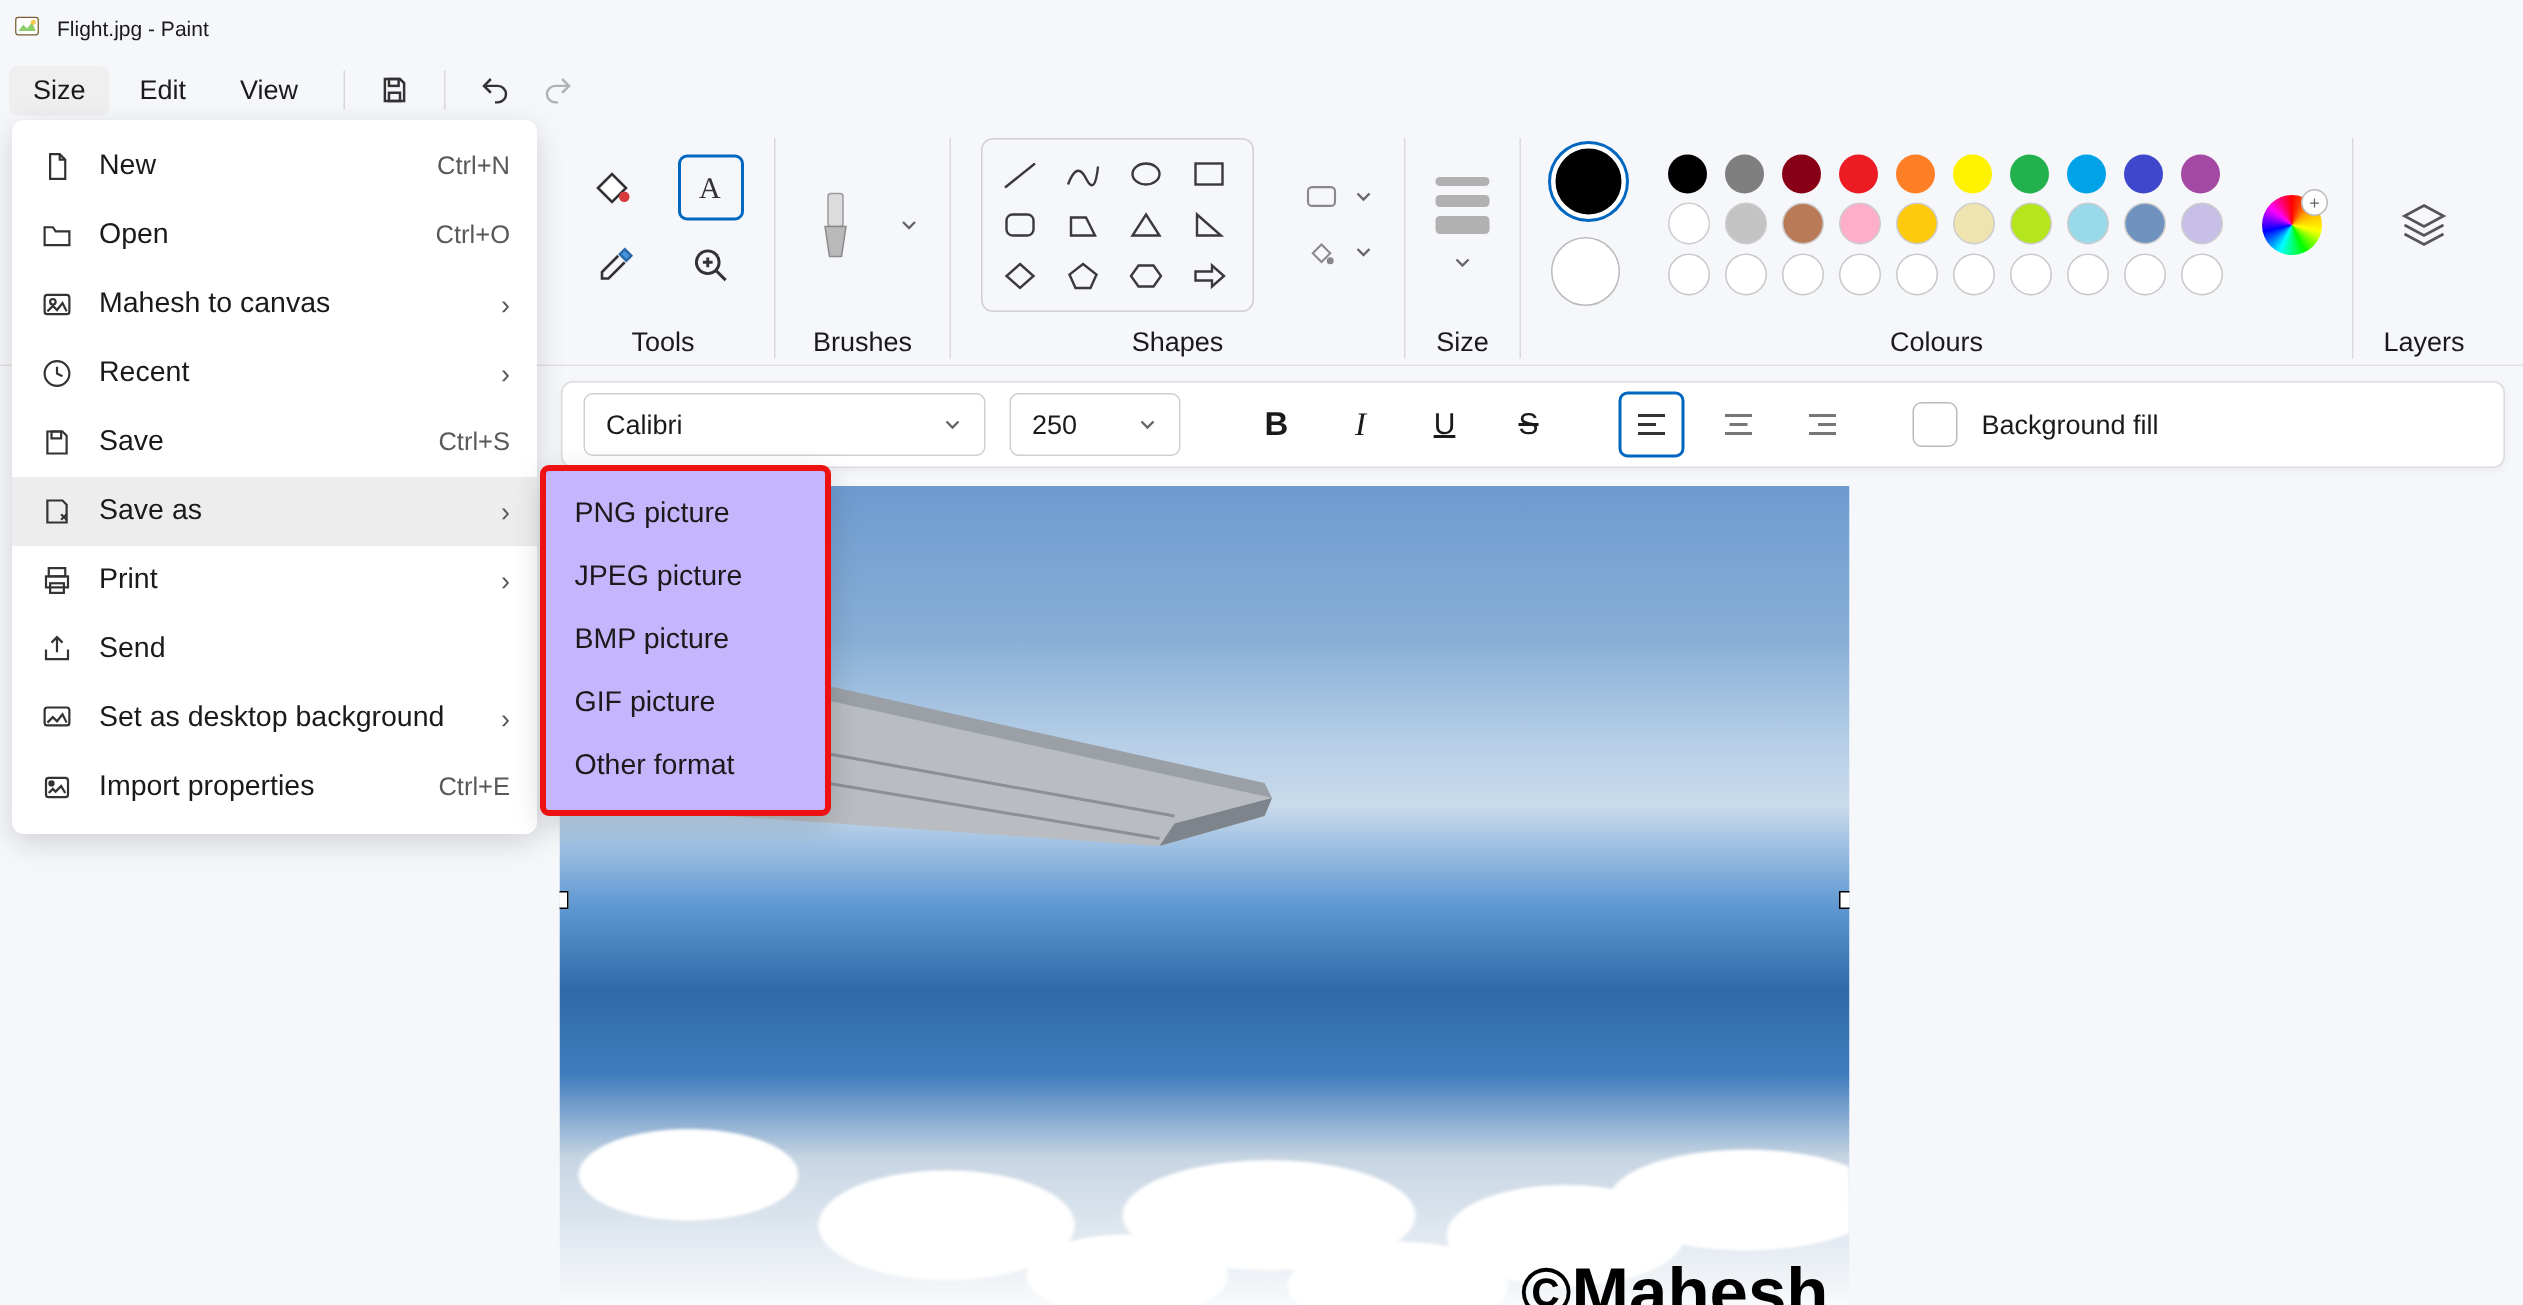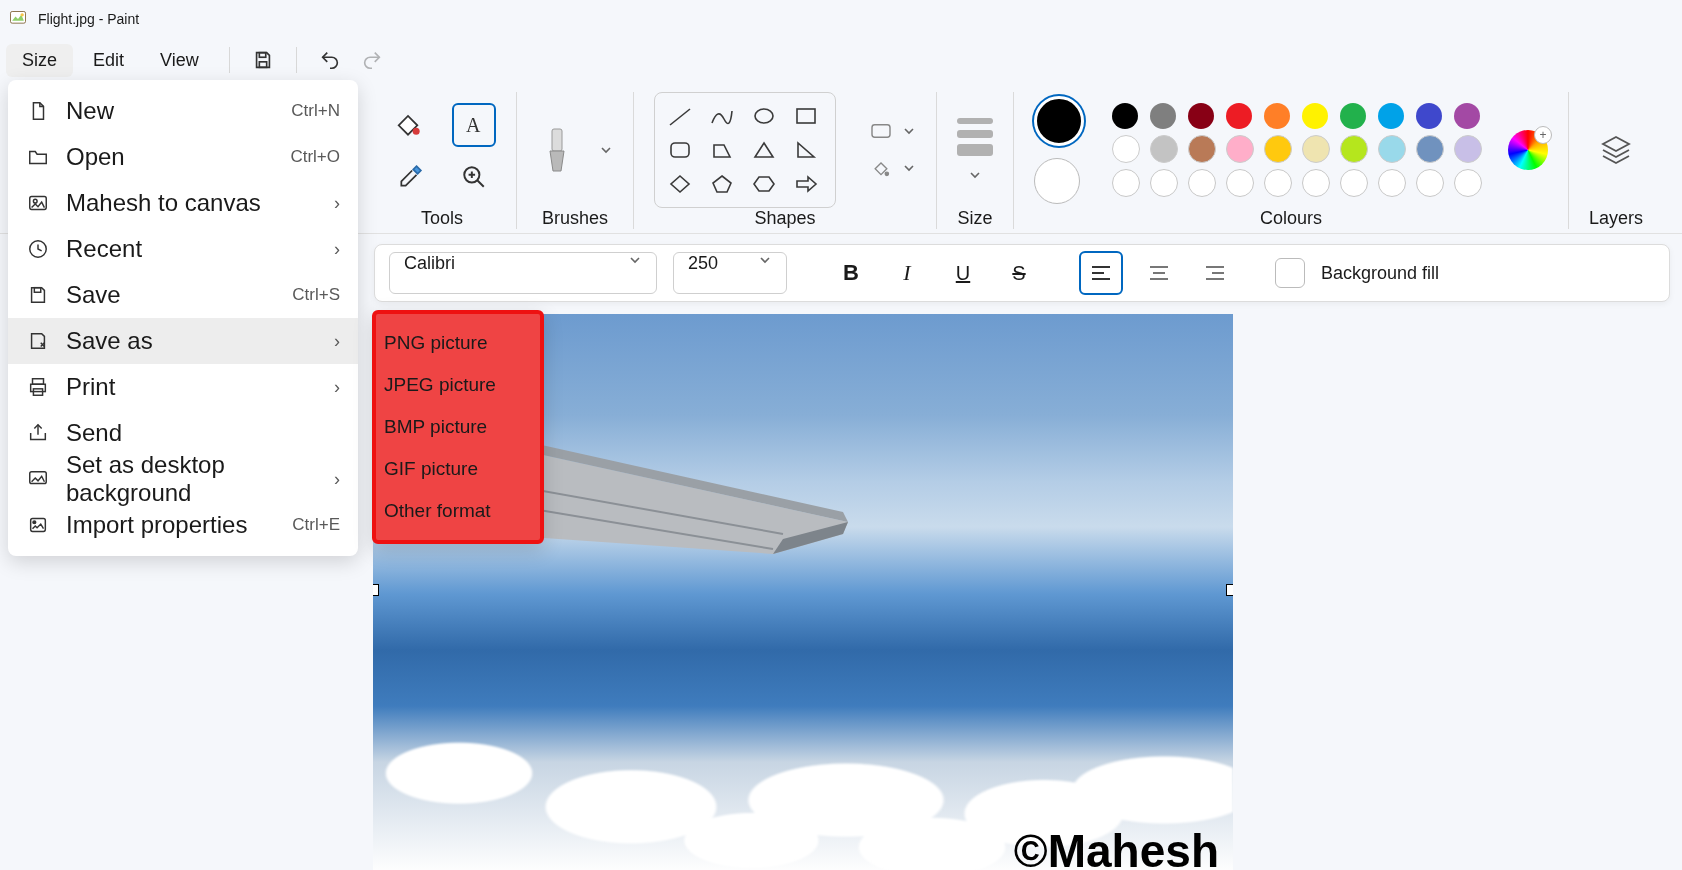--- a/index.html
+++ b/index.html
@@ -19,21 +19,21 @@
   .menubar{display:flex;align-items:center;gap:4px;height:44px;padding:0 6px}
   .menubtn{padding:6px 16px;border-radius:6px;cursor:default}
   .menubtn.active{background:#efefef}
   .sep{width:1px;height:26px;background:#d8d8d8;margin:0 10px}
   .iconbtn{width:38px;height:34px;display:flex;align-items:center;justify-content:center;border-radius:6px}
   .iconbtn.disabled svg{opacity:.35}
   .ribbon{display:flex;gap:0;padding:10px 0 4px 0;align-items:stretch;border-bottom:1px solid #e1e1e1;background:var(--bg)}
   .group{display:flex;flex-direction:column;align-items:center;justify-content:space-between;padding:0 20px;}
   .group + .group{border-left:1px solid #dadada}
   .group .top{flex:1;display:flex;align-items:center;justify-content:center;gap:22px}
-  .group-label{margin-top:0;font-size:18px;color:var(--text)}
+  .group-label{margin-top:10px;font-size:18px;color:var(--text)}
   .tools-area{display:flex;flex-direction:column;gap:10px;align-items:center}
   .tool-row{display:flex;gap:24px}
   .tool{width:40px;height:40px;display:flex;align-items:center;justify-content:center;border-radius:6px}
   .tool.sel{border:2px solid var(--accent);border-radius:6px}
   .brush svg{width:40px;height:50px}
   .shapes-box{border:1px solid #d0d0d0;border-radius:8px;padding:10px;display:grid;grid-template-columns:repeat(4,34px);gap:8px}
   .shape{width:30px;height:26px;display:flex;align-items:center;justify-content:center}
   .shape svg{width:24px;height:22px;stroke:#3a3a3a;fill:none;stroke-width:1.6}
   .shape-side{display:flex;flex-direction:column;gap:18px;margin-left:12px}
   .drop{display:flex;align-items:center;gap:10px}
@@ -46,21 +46,21 @@
   .cc1{width:44px;height:44px;border-radius:50%;background:#000;border:3px solid #fff;box-shadow:0 0 0 2px var(--accent)}
   .cc2{width:44px;height:44px;border-radius:50%;background:#fff;border:1px solid #bbb}
   .palette{display:grid;grid-template-columns:repeat(10,32px);gap:6px}
   .sw-c{width:26px;height:26px;border-radius:50%}
   .sw-c.ring{background:#fff;border:1px solid #c8c8c8}
   .rainbow{width:40px;height:40px;border-radius:50%;background:conic-gradient(red,orange,yellow,lime,cyan,blue,magenta,red)}
   .rb-wrap{position:relative}
   .rb-plus{position:absolute;top:-4px;right:-4px;width:16px;height:16px;border-radius:50%;background:#fff;border:1px solid #bbb;display:flex;align-items:center;justify-content:center;font-size:12px;color:#666}
   .layers svg{width:34px;height:34px}
   .text-toolbar{height:56px;background:#fff;border:1px solid #dcdcdc;border-radius:8px;margin:10px 12px 0 374px;display:flex;align-items:center;gap:16px;padding:0 14px;box-shadow:0 2px 6px rgba(0,0,0,.05)}
-  .combo{height:40px;border:1px solid #cfcfcf;border-radius:6px;background:#fff;display:flex;align-items:flex-start;padding:0 14px;gap:30px}
+  .combo{height:40px;border:1px solid #cfcfcf;border-radius:6px;background:#fff;display:flex;align-items:center;padding:0 14px;gap:30px}
   .combo .chev{margin-left:auto}
   .font-combo{width:238px}
   .size-combo{width:84px}
   .tb-btn{width:40px;height:40px;display:flex;align-items:center;justify-content:center;border-radius:6px}
   .tb-btn.sel{border:2px solid var(--accent)}
   .chk{width:28px;height:28px;border:1px solid #bbb;border-radius:6px;background:#fff}
   .canvas-area{position:relative;margin:12px 0 0 373px;width:860px;height:560px;overflow:hidden}
   .photo{position:absolute;inset:0}
   .sky{position:absolute;inset:0;background:linear-gradient(180deg,#6d9bcf 0%,#87aed6 18%,#b4cde6 30%,#c9dbec 38%,#5f98d2 50%,#316aa9 60%,#3f7cbd 70%,#c7d5e3 80%,#ffffff 100%)}
   .clouds{position:absolute;left:0;right:0;bottom:0;height:60%;background:
@@ -75,25 +75,25 @@
   .wing{position:absolute;left:-30px;top:90px;width:520px;height:240px}
   .watermark{position:absolute;right:14px;bottom:-4px;font-size:46px;font-weight:700;color:#000}
   .handle{position:absolute;width:10px;height:10px;background:#fff;border:1px solid #000}
   .handle.r{right:-5px;top:270px}
   .handle.l{left:-6px;top:270px}
   
   .filemenu{position:absolute;top:80px;left:8px;width:350px;background:#fff;border-radius:8px;box-shadow:var(--shadow);padding:8px 0;z-index:20}
   .mitem{display:flex;align-items:center;height:46px;padding:0 18px;gap:16px;cursor:default}
   .mitem.hi{background:var(--menu-hover)}
   .mitem .micon{width:24px;height:24px;display:flex;align-items:center;justify-content:center}
-  .mitem .mlab{flex:1;font-size:24px}
+  .mitem .mlab{flex:1;font-size:19px}
   .mitem .mkey{color:var(--muted);font-size:17px}
   .mitem .mchev{color:var(--muted)}
   
-  .submenu{position:absolute;top:310px;left:372px;width:148px;background:#ef4444;border-radius:6px;border:4px solid #e11;padding:8px 8px;box-shadow:var(--shadow);z-index:21}
+  .submenu{position:absolute;top:310px;left:360px;width:148px;background:#c4b5fd;border-radius:6px;border:4px solid #e11;padding:8px 19px;box-shadow:var(--shadow);z-index:21}
   .sitem{height:42px;display:flex;align-items:center;font-size:19px;cursor:default}
   svg{display:block}
   .chev svg{width:14px;height:14px}
 </style>
 </head>
 <body>
 
 <div class="titlebar">
   <span class="app-icon">
     <svg viewBox="0 0 24 24">

